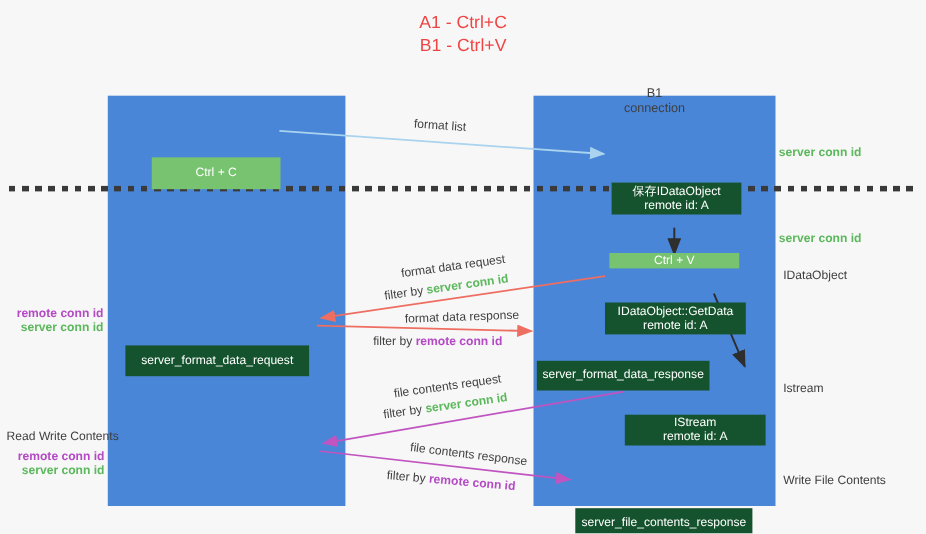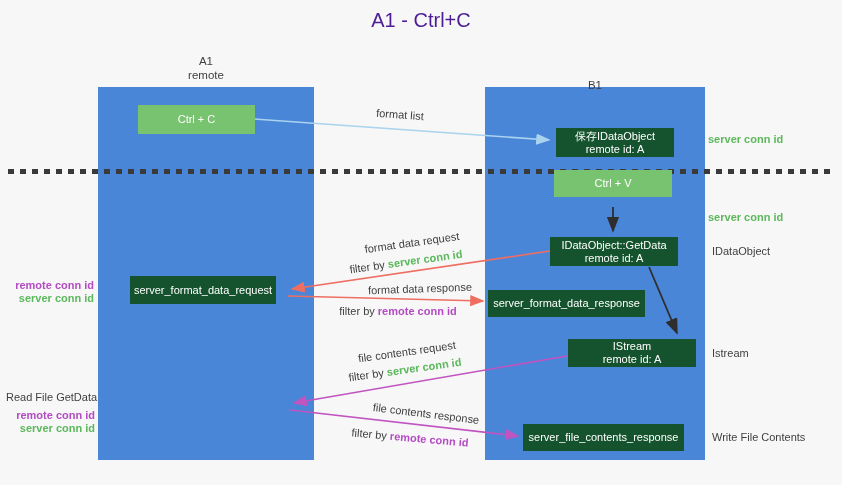--- a/index.html
+++ b/index.html
@@ -1,63 +1,61 @@
 <!DOCTYPE html>
 <html><head>
 <meta charset="utf-8">
 <style>
   html,body { margin:0; padding:0; background:#f7f7f7; }
   body { font-family:"Liberation Sans", sans-serif; }
   .canvas { position:relative; width:842px; height:485px; background:#f7f7f7; overflow:hidden; }
 
   .title { position:absolute; left:0; right:0; top:10px; text-align:center;
-           font-size:20px; line-height:21px; color:#4c1d95; z-index:6; }
+           font-size:16px; line-height:21px; color:#ef4444; z-index:6; }
 
   .colhead { position:absolute; text-align:center; font-size:11.5px; line-height:14px;
              color:#3f3f3f; z-index:6; }
   .colhead.a1 { left:98px; width:216px; top:54px; }
   .colhead.b1 { left:485px; width:220px; top:54px;margin-top:24px; }
 
   .lane { position:absolute; background:#4a86d8; z-index:1; }
   .lane.a1 { left:98px; top:87px; width:216px; height:373px; }
   .lane.b1 { left:485px; top:87px; width:220px; height:373px; }
 
   .dashline { position:absolute; left:8px; width:826px; top:169px; height:5px; z-index:2;
               background:repeating-linear-gradient(90deg,#3a3a3a 0 6px, rgba(0,0,0,0) 6px 12px); }
 
   svg.arrows { position:absolute; left:0; top:0; z-index:3; }
 
   .node { position:absolute; display:flex; flex-direction:column; align-items:center;
           justify-content:center; color:#ffffff; font-size:11px; line-height:13px;
-          z-index:4; white-space:nowrap; }
+          z-index:4; white-space:nowrap;margin-top:38px; }
   .node.green  { background:#77c36f; }
   .node.orange { background:#14532d; }
 
   .lbl { position:absolute; font-size:11px; line-height:13px; color:#3f3f3f;
          white-space:nowrap; z-index:5; }
   .lbl.center { transform:translate(-50%,-50%); }
   .green-t  { color:#5cb85c; font-weight:bold; }
   .purple-t { color:#b44bc4; font-weight:bold; }
   .rightcol { text-align:right; }
 </style>
 </head>
 <body>
 
 <div class="canvas">
 
   <div class="title">
     <div>A1 - Ctrl+C</div>
+    <div>B1 - Ctrl+V</div>
   </div>
 
-  <div class="colhead a1">
-    <div>A1</div>
-    <div>remote</div>
-  </div>
   <div class="colhead b1">
     <div>B1</div>
+    <div>connection</div>
   </div>
 
   <div class="lane a1"></div>
   <div class="lane b1"></div>
 
   <div class="dashline"></div>
 
   <svg class="arrows" width="842" height="485">
     <defs>
       <marker id="m-blue" markerWidth="9" markerHeight="7" refX="8" refY="3.5" orient="auto">
@@ -84,30 +82,30 @@
 
   <div class="node green" style="left:138px; top:105px; width:117px; height:29px;">
     <div>Ctrl + C</div>
   </div>
 
   <div class="node orange" style="left:556px; top:128px; width:118px; height:29px;">
     <div>保存IDataObject</div>
     <div>remote id: A</div>
   </div>
 
-  <div class="node green" style="left:554px; top:170px; width:118px; height:27px;">
+  <div class="node green" style="left:554px; top:192px; width:118px; height:14px;">
     <div>Ctrl + V</div>
   </div>
 
   <div class="node orange" style="left:550px; top:237px; width:128px; height:29px;">
     <div>IDataObject::GetData</div>
     <div>remote id: A</div>
   </div>
 
-  <div class="node orange" style="left:130px; top:276px; width:146px; height:28px;">
+  <div class="node orange" style="left:114px; top:276px; width:167px; height:28px;">
     <div>server_format_data_request</div>
   </div>
 
   <div class="node orange" style="left:488px; top:290px; width:157px; height:27px;">
     <div>server_format_data_response</div>
   </div>
 
   <div class="node orange" style="left:568px; top:339px; width:128px; height:28px;">
     <div>IStream</div>
     <div>remote id: A</div>
@@ -148,19 +146,19 @@
   <div class="lbl green-t" style="left:708px; top:211px;">server conn id</div>
   <div class="lbl" style="left:712px; top:245px;">IDataObject</div>
   <div class="lbl" style="left:712px; top:347px;">Istream</div>
   <div class="lbl" style="left:712px; top:431px;">Write File Contents</div>
 
   <div class="lbl rightcol" style="left:0px; top:279px; width:94px;">
     <div class="purple-t">remote conn id</div>
     <div class="green-t">server conn id</div>
   </div>
 
-  <div class="lbl" style="left:6px; top:391px;">Read File GetData</div>
+  <div class="lbl" style="left:6px; top:391px;">Read Write Contents</div>
   <div class="lbl rightcol" style="left:0px; top:409px; width:95px;">
     <div class="purple-t">remote conn id</div>
     <div class="green-t">server conn id</div>
   </div>
 
 </div>
 
 </body></html>

